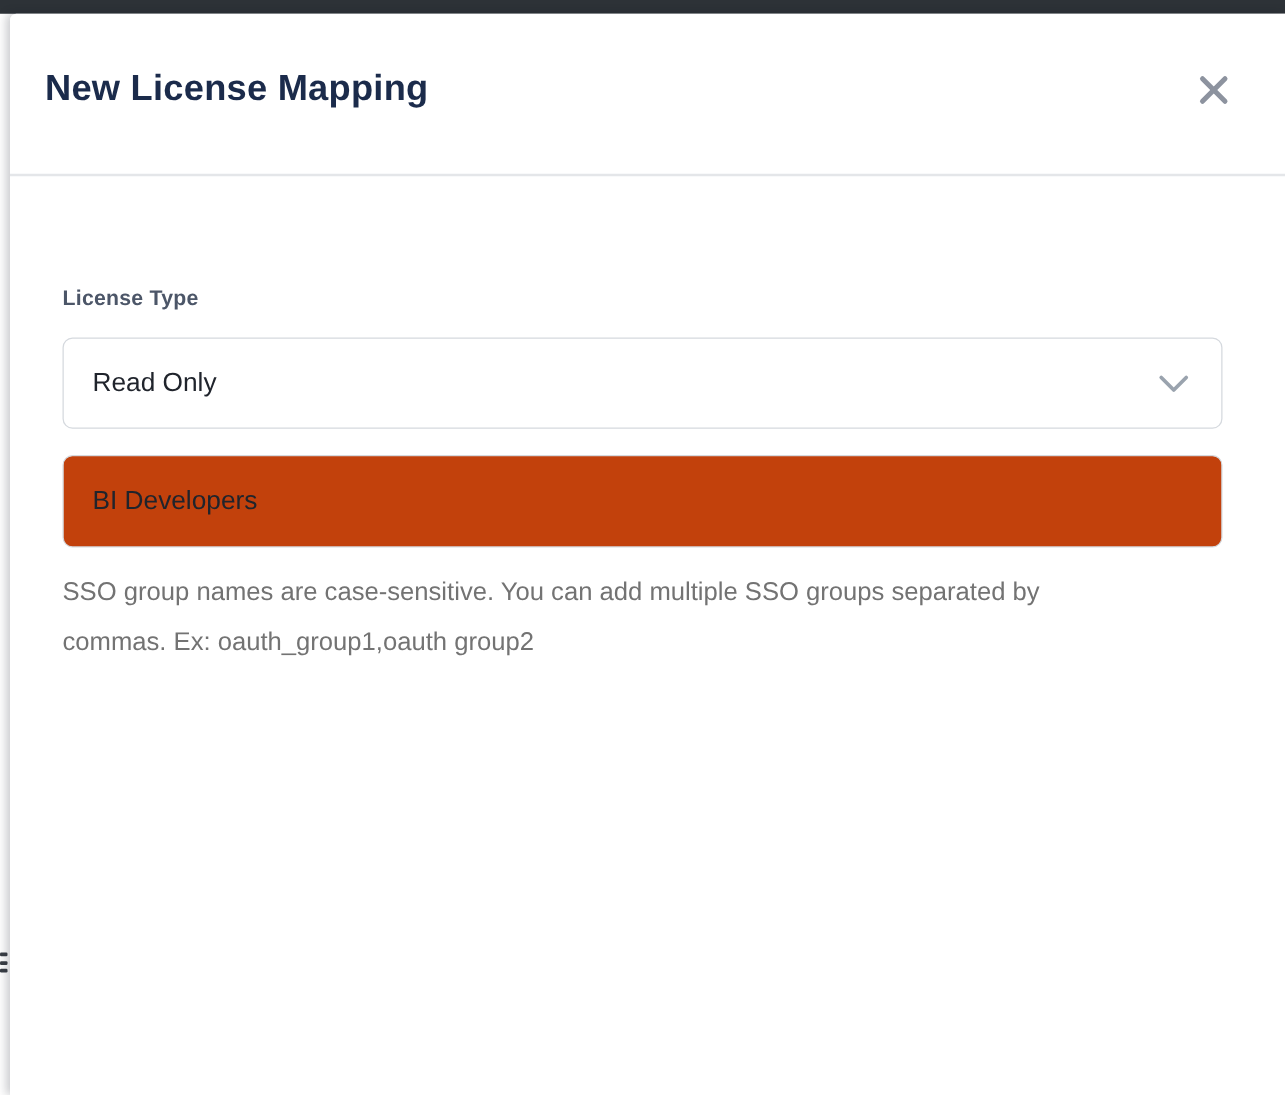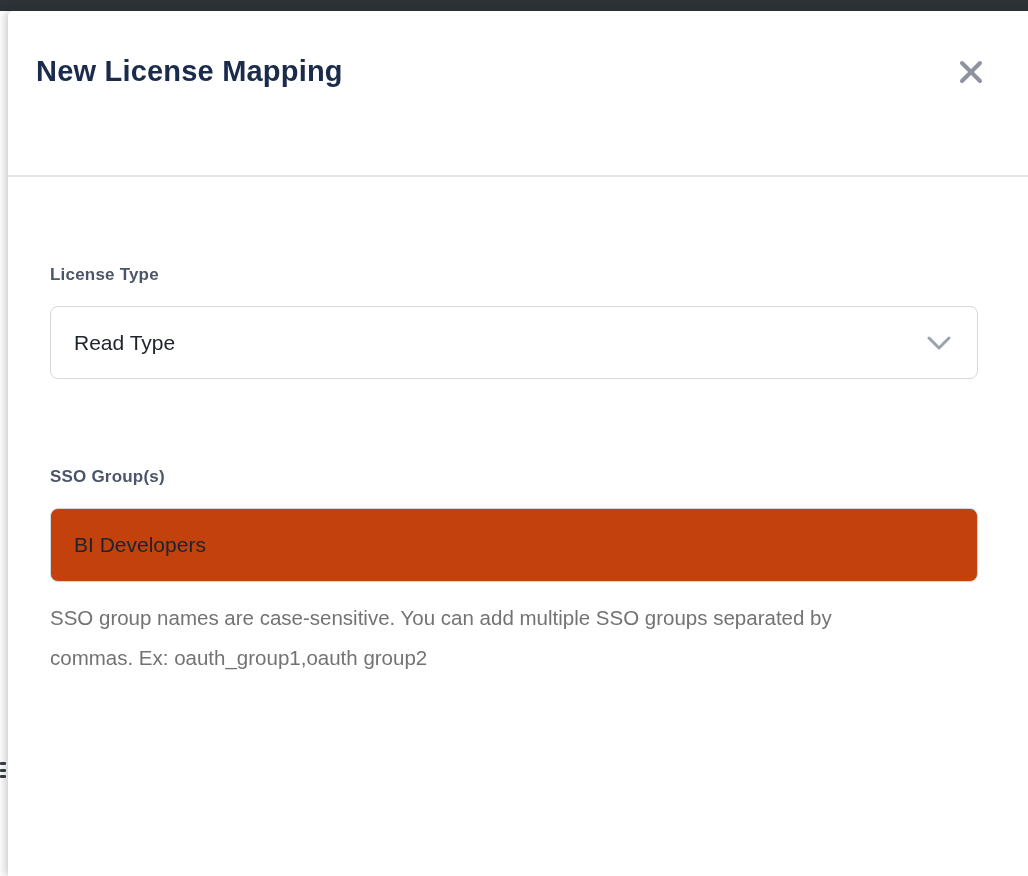--- a/index.html
+++ b/index.html
@@ -47,21 +47,21 @@
     top: 11px;
     right: 0;
     bottom: 0;
     background: #ffffff;
     box-shadow: -3px 0 8px rgba(20, 25, 35, 0.22);
     border-top-left-radius: 5px;
   }
 
   .modal-header {
     position: relative;
-    height: 166px;
+    height: 130px;
     border-bottom: 2px solid #e4e6e9;
     padding: 44px 40px 0 28px;
   }
   .modal-title {
     font-size: 29px;
     font-weight: 700;
     color: #1b2b4b;
     letter-spacing: 0.2px;
   }
   .close-btn {
@@ -153,26 +153,25 @@
       </svg>
     </button>
   </div>
 
   <div class="modal-body">
 
 
     <div class="field-label">License Type</div>
 
     <div class="select-box">
-      <span class="select-value">Read Type</span>
+      <span class="select-value">Read Only</span>
       <svg width="24" height="16" viewBox="0 0 24 16">
         <polyline points="2,3 12,13 22,3" fill="none" stroke="#9aa3ae" stroke-width="3" stroke-linecap="round" stroke-linejoin="round"></polyline>
       </svg>
     </div>
 
-    <div class="field-label">SSO Group(s)</div>
 
     <input class="text-input" type="text" value="BI Developers" style="">
 
     <div class="help-text">SSO group names are case-sensitive. You can add multiple SSO groups separated by commas. Ex: oauth_group1,oauth group2</div>
 
   </div>
 </div>
 
 </body></html>

